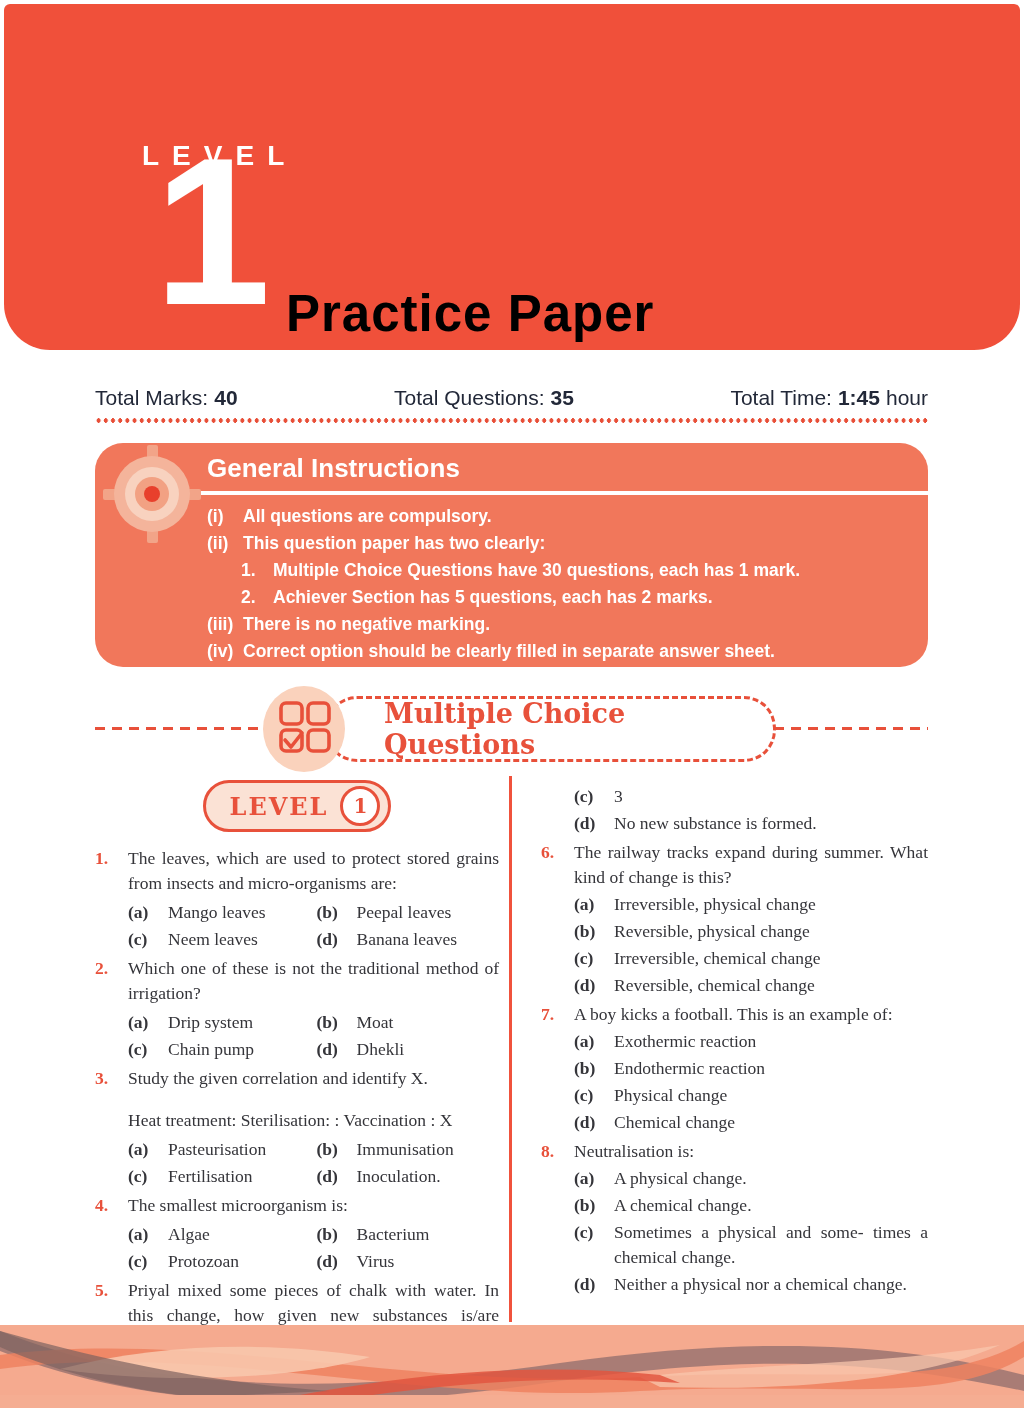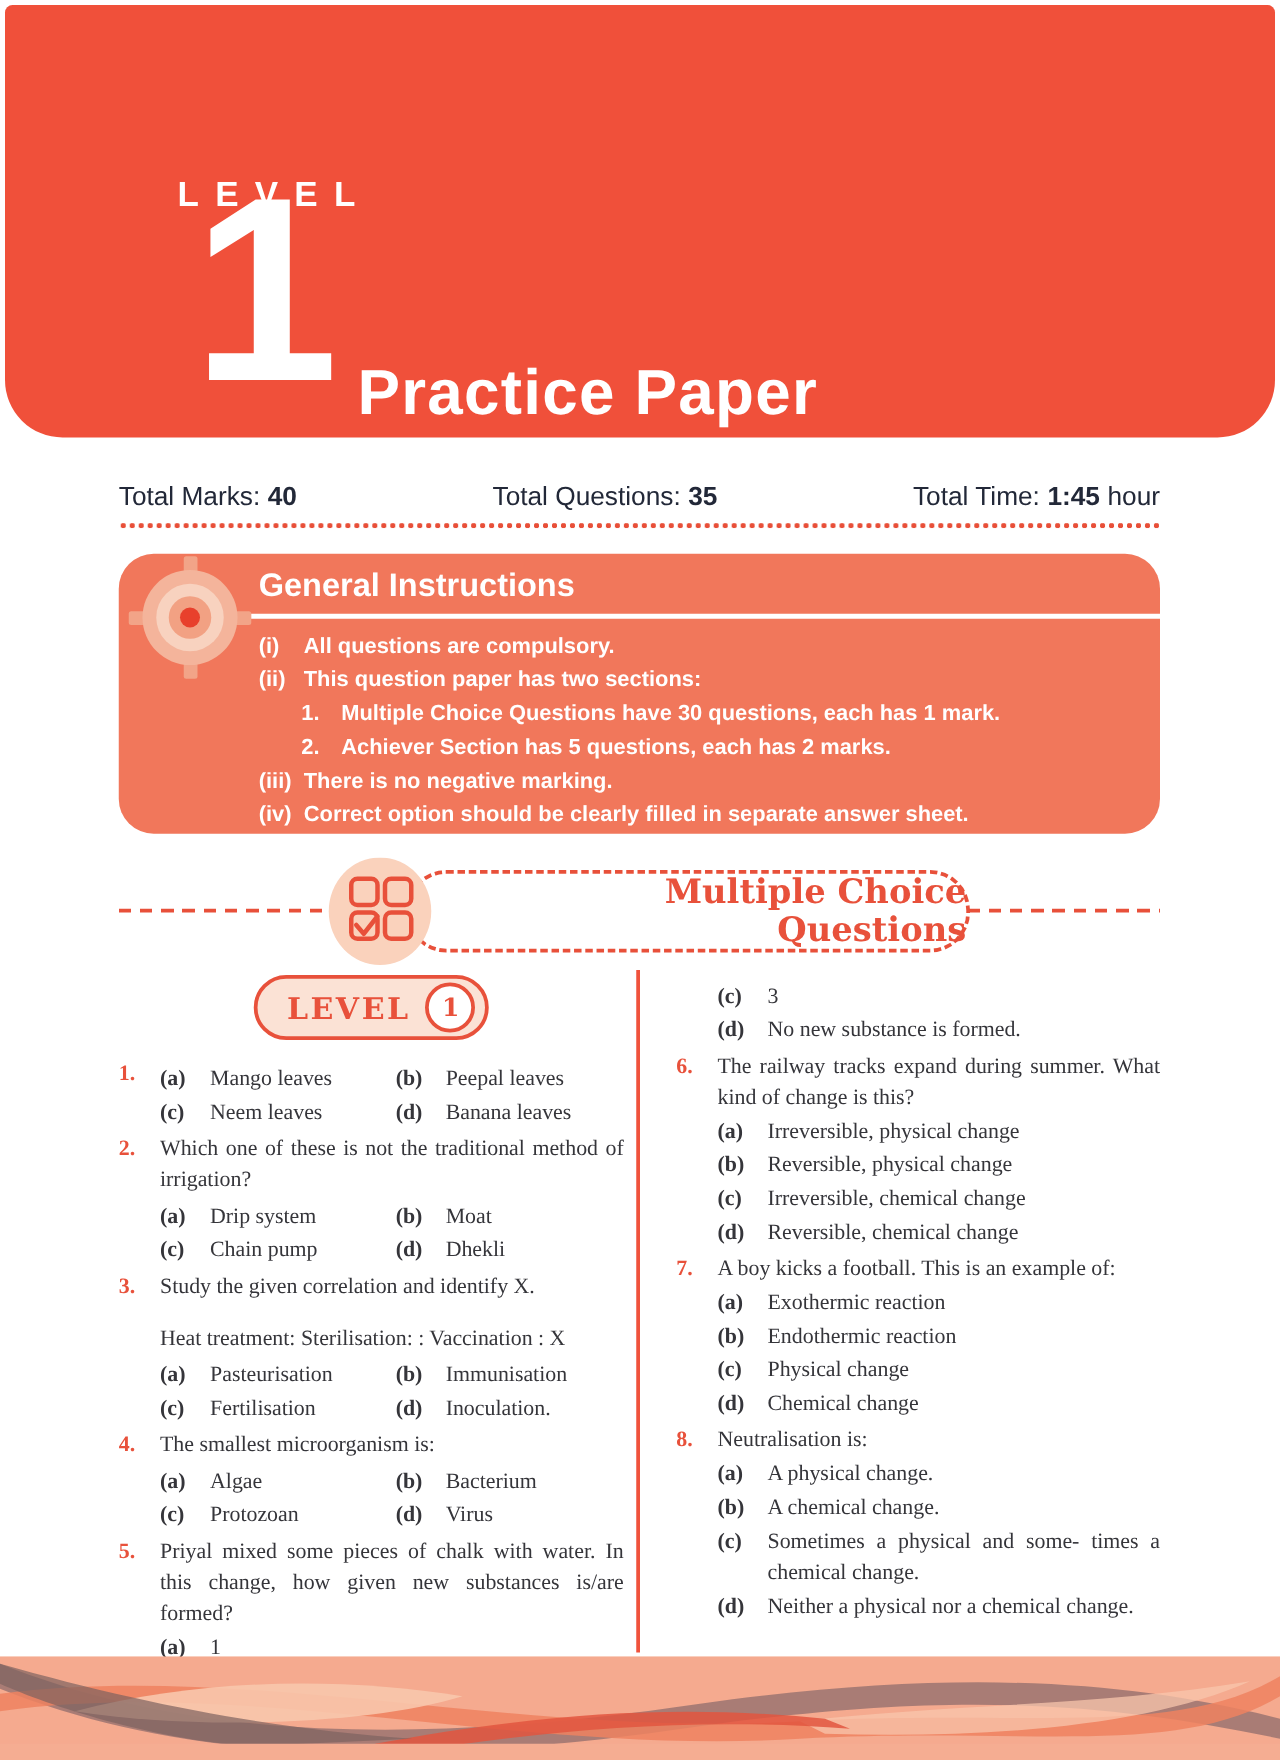--- a/index.html
+++ b/index.html
@@ -7,21 +7,21 @@
         font-family:"Liberation Serif",serif;color:#35353a;}
 
   
   .banner{position:absolute;left:4px;right:4px;top:4px;height:346px;background:#F0503A;
           border-radius:6px 6px 46px 46px;}
   .lvl-word{position:absolute;left:138px;top:136px;font-family:"Liberation Sans",sans-serif;
             font-weight:700;font-size:28px;letter-spacing:13px;color:#ffffff;}
   .lvl-num{position:absolute;left:150px;top:128px;font-family:"Liberation Sans",sans-serif;
            font-weight:800;font-size:210px;line-height:200px;color:#ffffff;}
   .paper-title{position:absolute;left:282px;top:280px;font-family:"Liberation Sans",sans-serif;
-               font-weight:800;font-size:51px;color:#ffffff;letter-spacing:1px;}
+               font-weight:800;font-size:51px;color:#000000;letter-spacing:1px;}
 
   
   .totals{position:absolute;left:95px;right:96px;top:386px;display:flex;justify-content:space-between;
           font-family:"Liberation Sans",sans-serif;font-size:21px;color:#222838;}
   .t-item b{margin-left:6px;font-weight:700;}
   .t-suffix{margin-left:6px;}
   .dotline{position:absolute;left:95px;right:96px;top:417px;height:7px;
            background-image:radial-gradient(circle, #E84F38 0 2.1px, transparent 2.3px);
            background-size:7.2px 7px;background-repeat:repeat-x;}
 
@@ -41,21 +41,21 @@
 
   
   .mcq-head{position:absolute;left:95px;right:96px;top:694px;height:72px;}
   .dash{position:absolute;top:33px;height:3px;
         background-image:repeating-linear-gradient(90deg,#E8503A 0 10px,transparent 10px 17px);}
   .dash.left{left:0;width:176px;}
   .dash.right{left:662px;right:0;}
   .mcq-pill{position:absolute;left:230px;top:2px;width:445px;height:60px;border:3px dashed #E8503A;
             border-radius:32px;display:flex;align-items:center;justify-content:center;background:#ffffff;}
   .mcq-title{font-family:"DejaVu Serif",serif;font-weight:700;font-size:27px;color:#E8513B;
-             padding-left:56px;text-align:right;}
+             padding-left:56px;}
   .mcq-icon{position:absolute;left:166px;top:-8px;width:86px;height:86px;z-index:2;}
 
   
   .cols{position:absolute;left:95px;right:96px;top:772px;height:550px;font-size:17.5px;line-height:25px;}
   .col-left{position:absolute;left:0;top:0;width:404px;}
   .col-right{position:absolute;left:446px;top:0;right:0;}
   .vdivider{position:absolute;left:414px;top:4px;width:3px;height:546px;background:#F0523C;}
 
   .badge-wrap{display:flex;justify-content:center;margin:8px 0 14px 0;}
   .level-badge{display:inline-flex;align-items:center;border:3px solid #E8513B;background:#FBE2D5;
@@ -118,21 +118,21 @@
     </svg>
     <div class="gi-title">General Instructions</div>
     <div class="gi-rule"></div>
     <div class="gi-list">
       <div class="gi-row">
         <span class="gi-num">(i)</span>
         <span>All questions are compulsory.</span>
       </div>
       <div class="gi-row">
         <span class="gi-num">(ii)</span>
-        <span>This question paper has two sections:</span>
+        <span>This question paper has two clearly:</span>
       </div>
       <div class="gi-row sub">
         <span class="gi-num">1.</span>
         <span>Multiple Choice Questions have 30 questions, each has 1 mark.</span>
       </div>
       <div class="gi-row sub">
         <span class="gi-num">2.</span>
         <span>Achiever Section has 5 questions, each has 2 marks.</span>
       </div>
       <div class="gi-row">
@@ -169,20 +169,21 @@
       <div class="badge-wrap">
         <div class="level-badge">
           <span class="badge-word">LEVEL</span>
           <span class="badge-circle">1</span>
         </div>
       </div>
 
       <div class="q">
         <span class="q-num">1.</span>
         <div class="q-body">
+          <div class="q-text">The leaves, which are used to protect stored grains from insects and micro-organisms are:</div>
           <div class="opt2">
             <div class="opt">
                 <b class="ol">(a)</b>
                 <span class="ot">Mango leaves</span>
               </div>
             <div class="opt">
                 <b class="ol">(b)</b>
                 <span class="ot">Peepal leaves</span>
               </div>
             <div class="opt">

